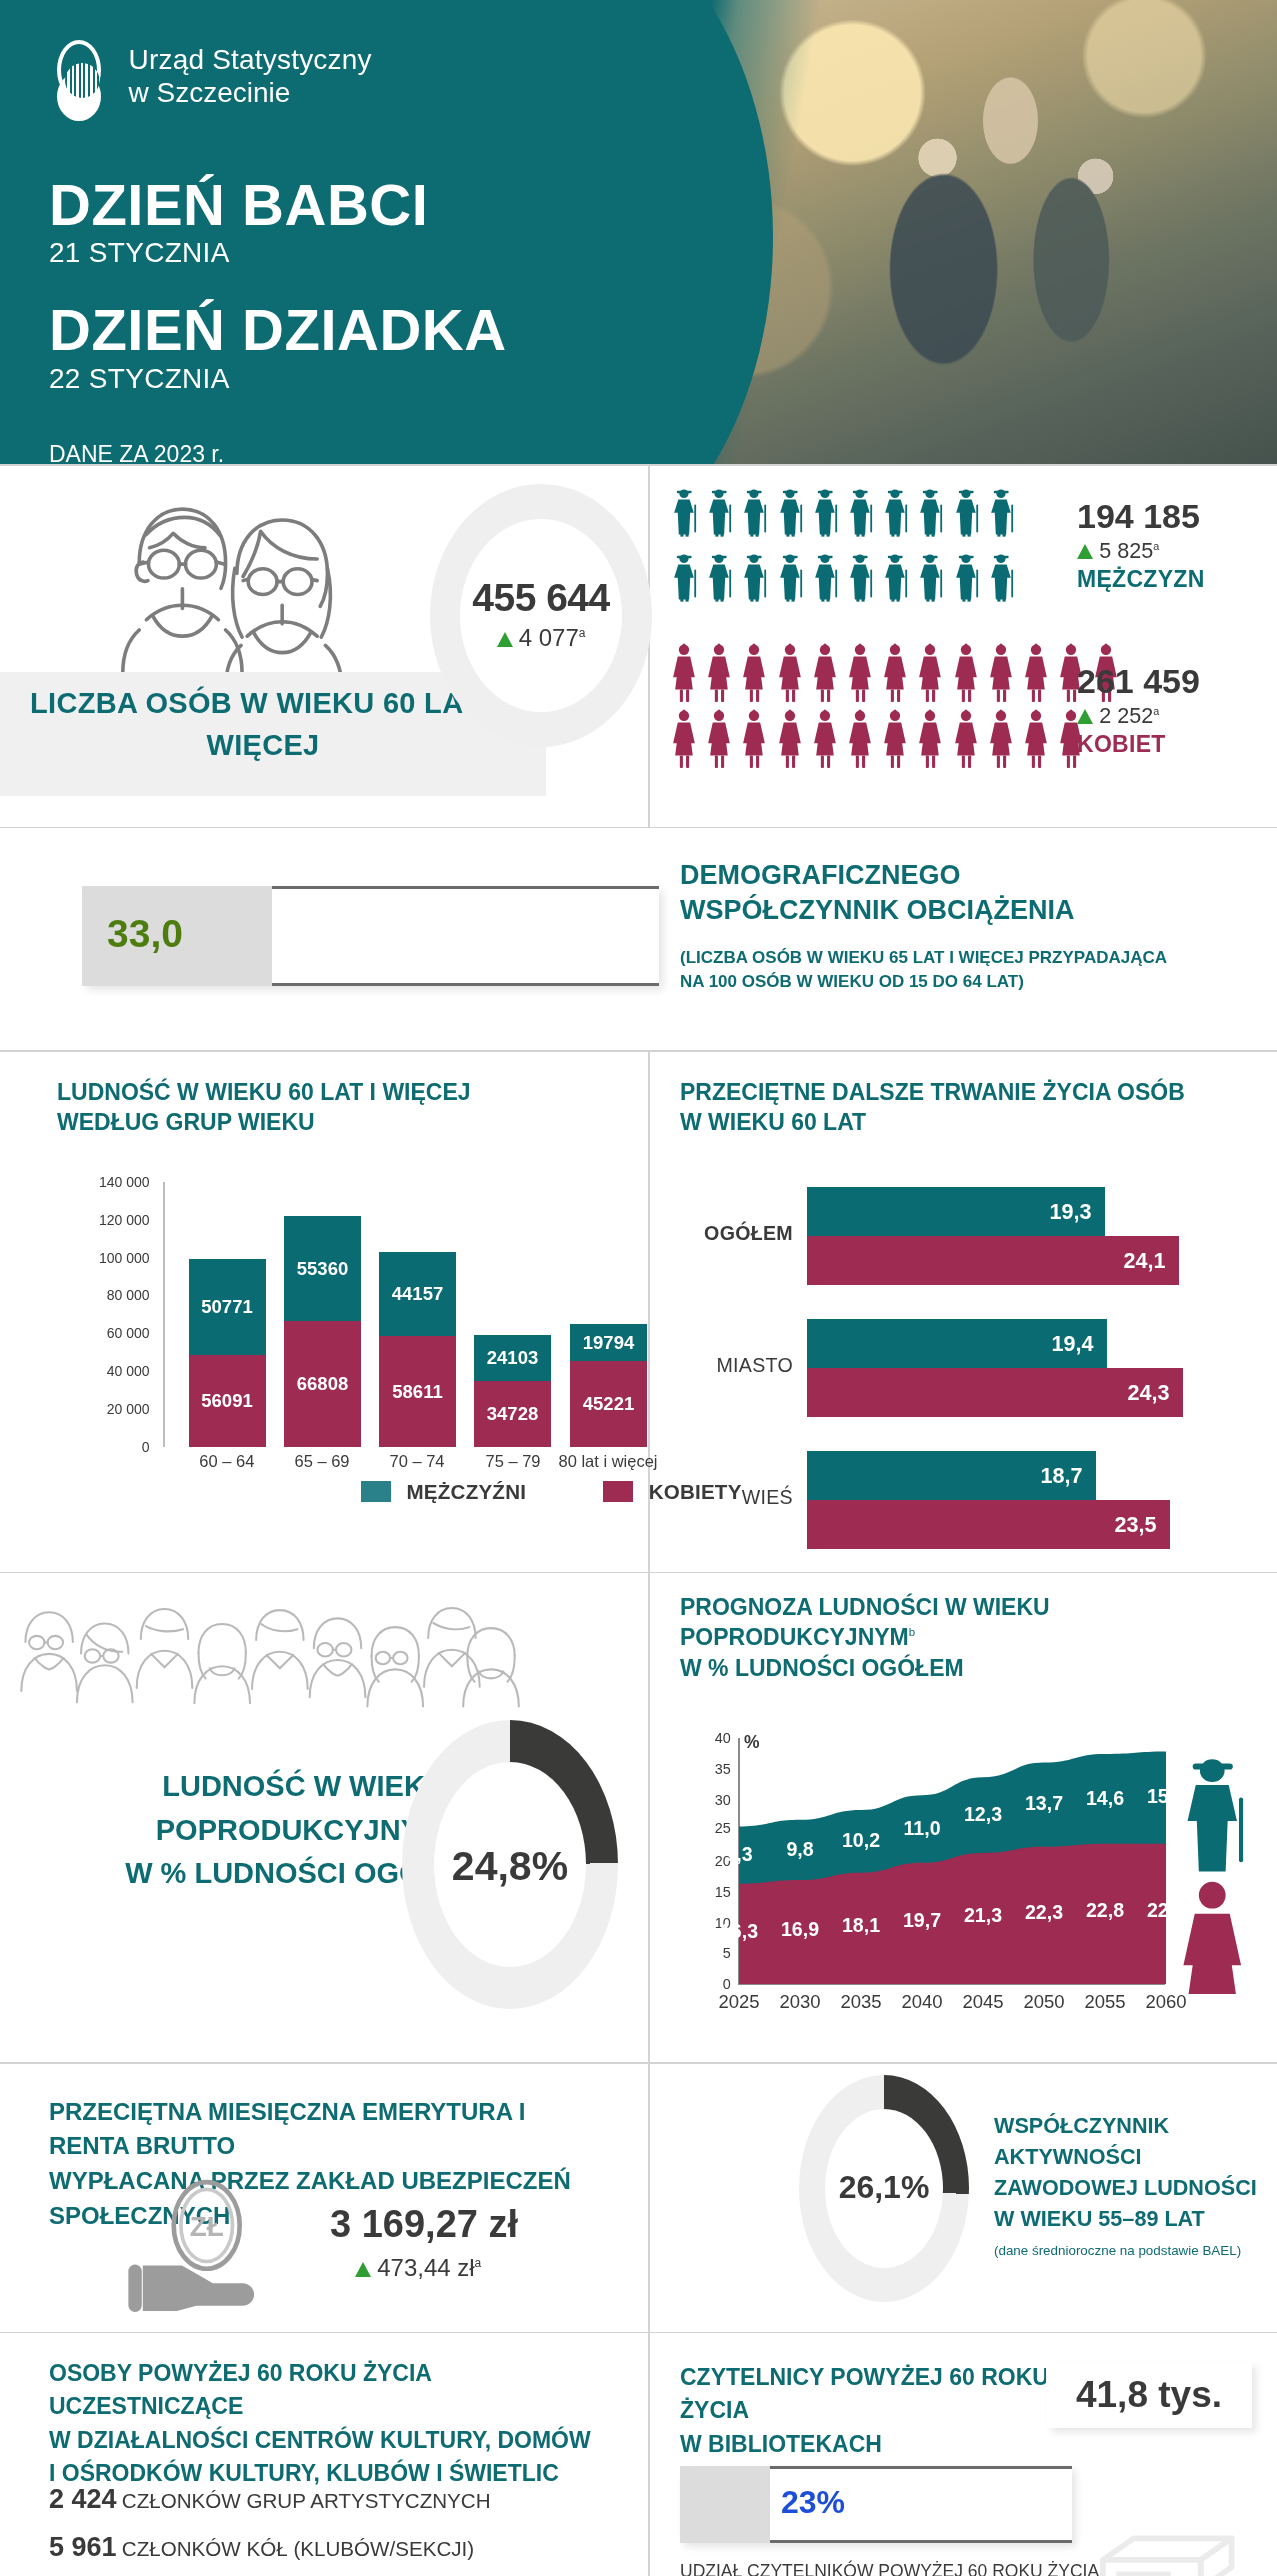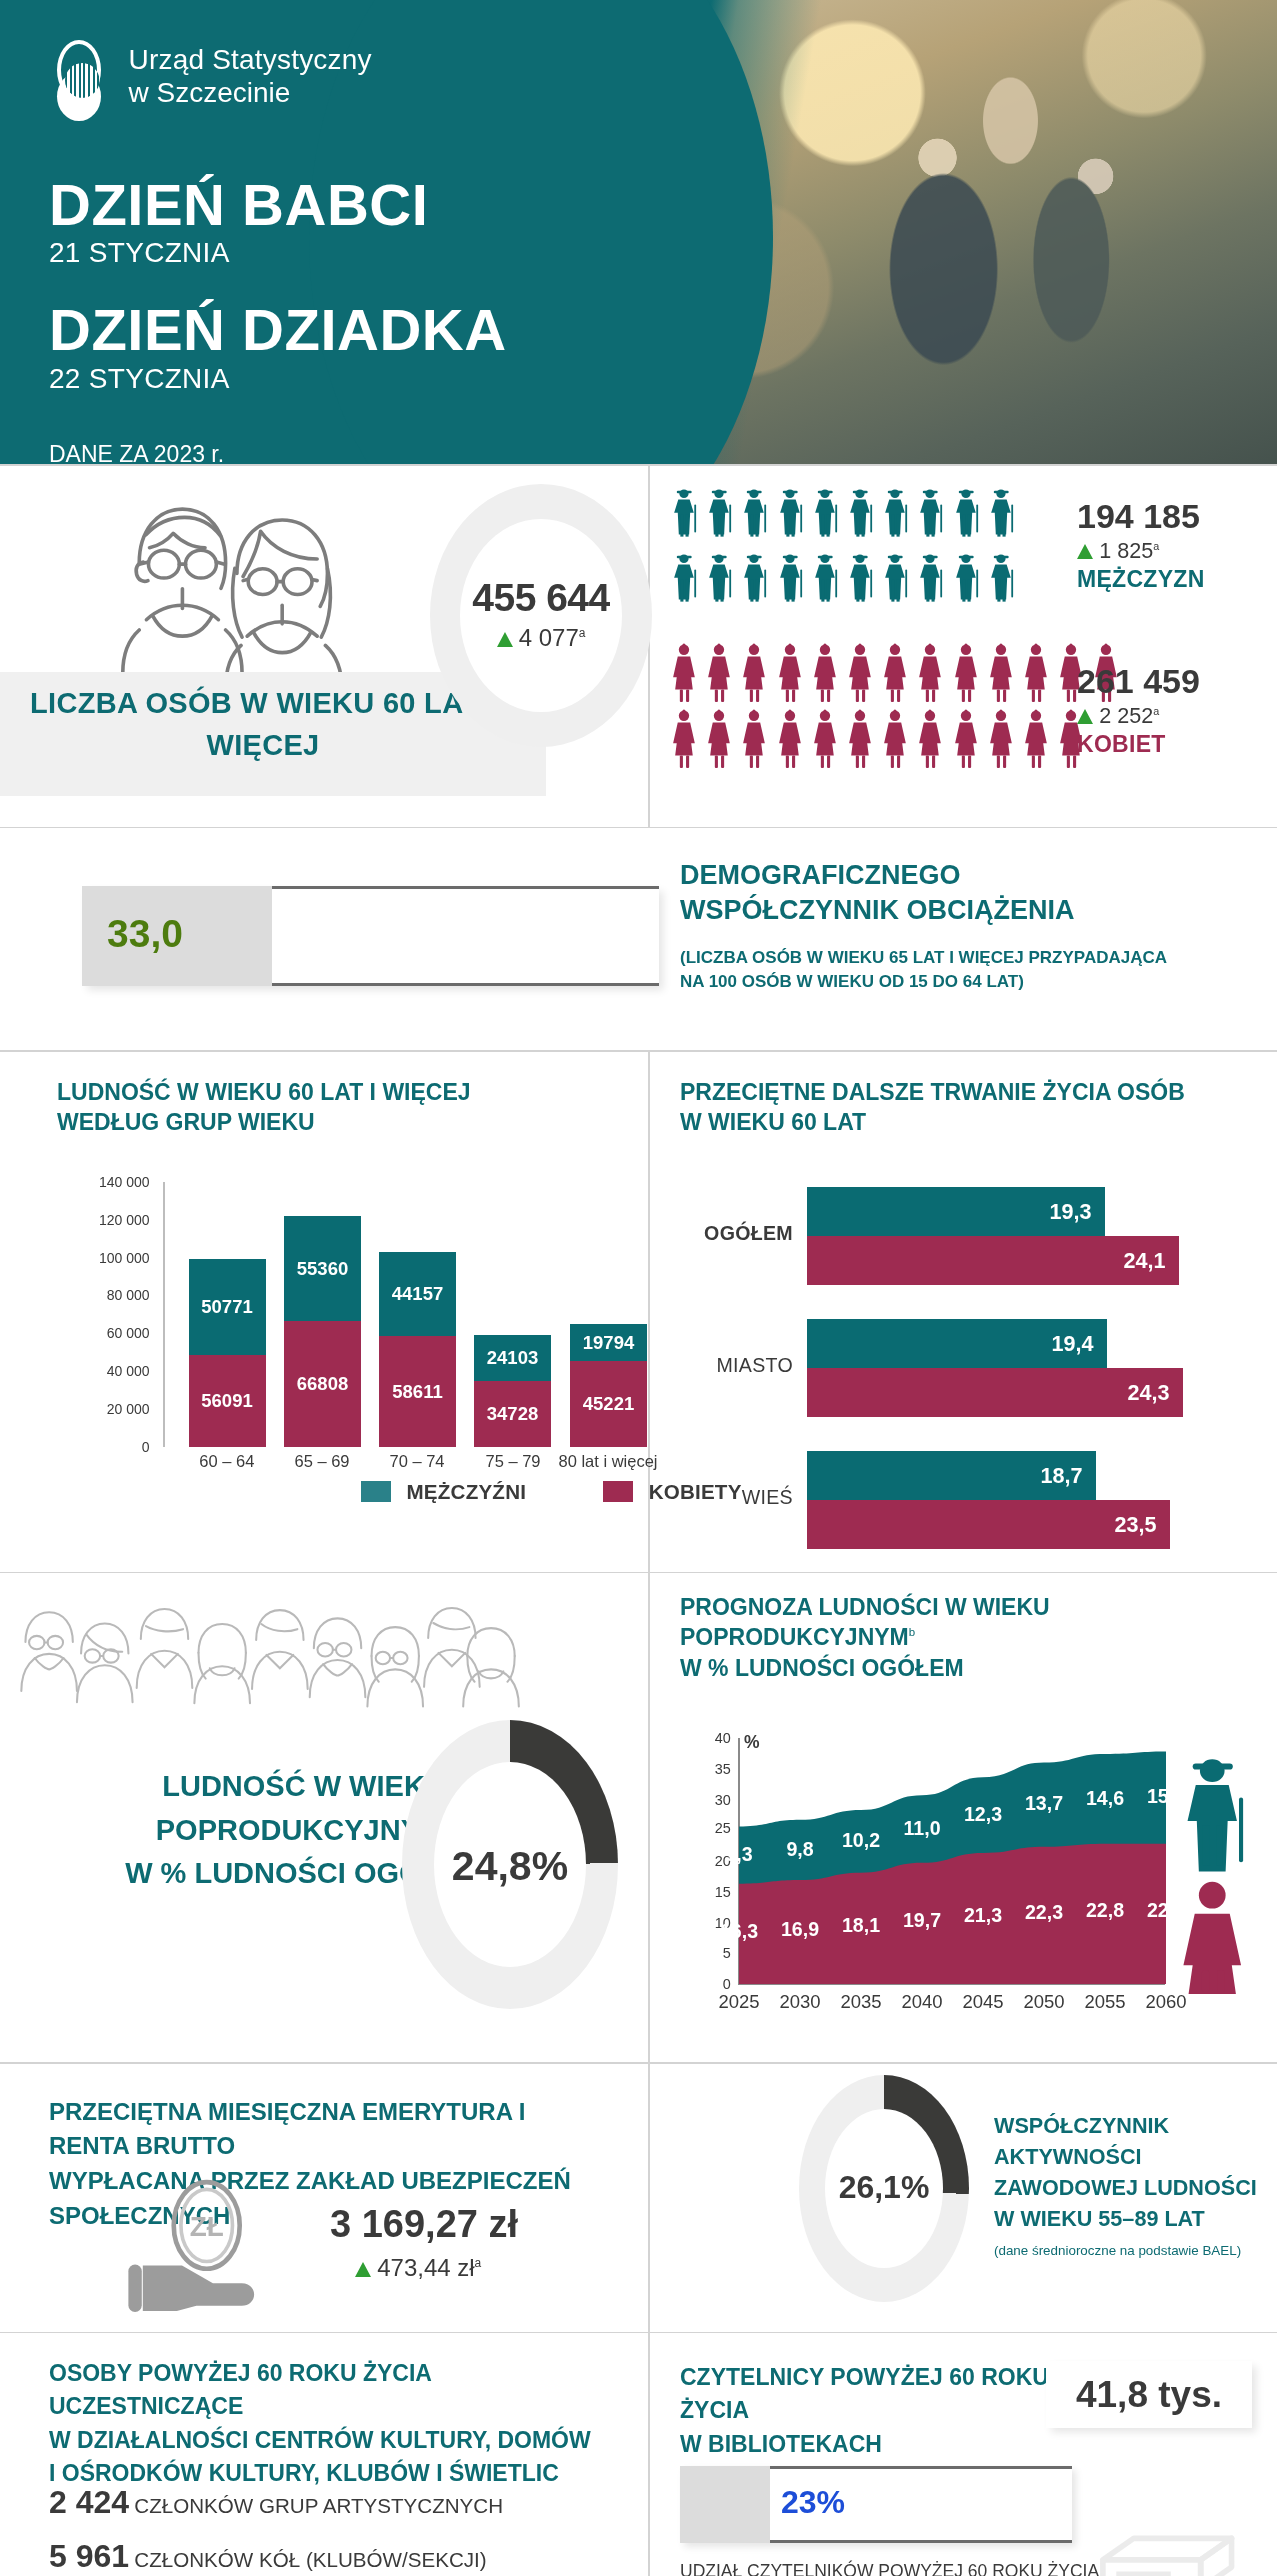--- a/index.html
+++ b/index.html
@@ -237,21 +237,21 @@
   .act-text { position:absolute; left:994px; top:46px; width:268px; }
   .act-text .l { font-size:21.6px; font-weight:700; color:#0d6b72; line-height:1.45; }
   .act-text .sm { font-size:13.4px; font-weight:400; color:#0d6b72; margin-top:8.2px; }
 
   
   .sec6 { height:345px; position:relative; }
   .cul-title { position:absolute; left:49px; top:24px; width:572px;
       font-size:23px; font-weight:700; color:#0d6b72; line-height:1.45; }
   .cul-list { position:absolute; left:49px; top:150px; width:572px; }
   .cul-item { font-size:20.6px; color:#3a3a3a; margin-bottom:15.5px; line-height:1.2; }
-  .cul-item b { font-size:32px; font-weight:700; margin-right:5.2px; }
+  .cul-item b { font-size:27px; font-weight:700; margin-right:5.2px; }
 
   .lib-title { position:absolute; left:680px; top:28px; width:371px;
       font-size:23px; font-weight:700; color:#0d6b72; line-height:1.45; }
   .lib-big {
     position:absolute; left:1046px; top:28px; width:206px; height:67px;
     background:#fff; box-shadow:5.2px 5.2px 8.2px rgba(0,0,0,.10);
     font-size:37px; font-weight:700; color:#3a3a3a;
     display:flex; align-items:center; justify-content:center;
   }
   .lib-bar { position:absolute; left:680px; top:133px; width:392px; height:77px; }
@@ -553,21 +553,21 @@
                   <rect x="20" y="56" width="6" height="42"></rect>
                   <rect x="30" y="56" width="6" height="42"></rect>
  <rect x="47" y="36" width="3.5" height="54" rx="1.7"></rect>
                 </g>
               </svg>
             </div>
         </div>
         <div class="picto-stat" style="top:12.4px;">
           <div class="stat-big">194 185</div>
           <div class="stat-delta">
-            <span class="arrow-up"></span><span>1 825</span><span class="sup">a</span>
+            <span class="arrow-up"></span><span>5 825</span><span class="sup">a</span>
           </div>
           <div class="stat-cat teal">MĘŻCZYZN</div>
         </div>
       </div>
 
       <div style="position:relative;height:144px;margin-top:12.4px;">
         <div class="picto-rows">
           <div class="picto-row" id="women-row-1">
               <svg class="pic-w" viewBox="0 0 58 120">
  <g fill="#9e2b51">

